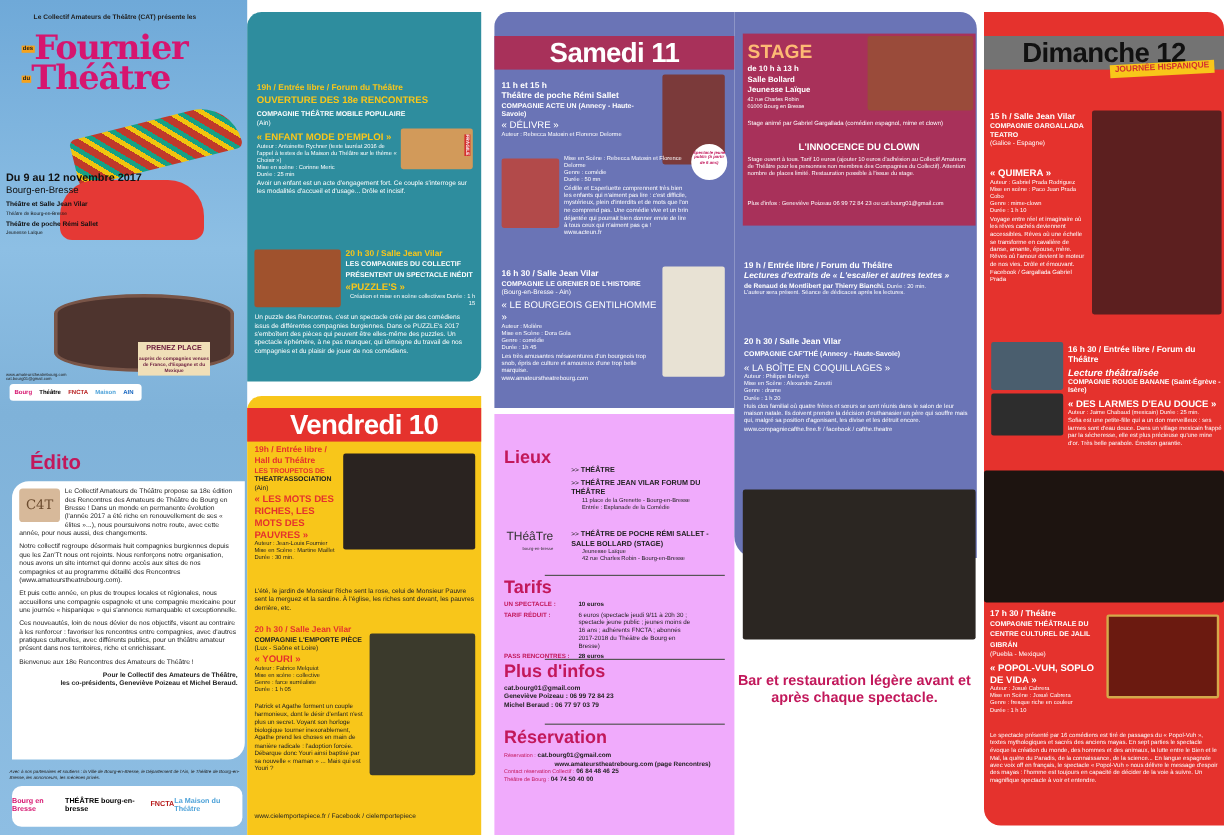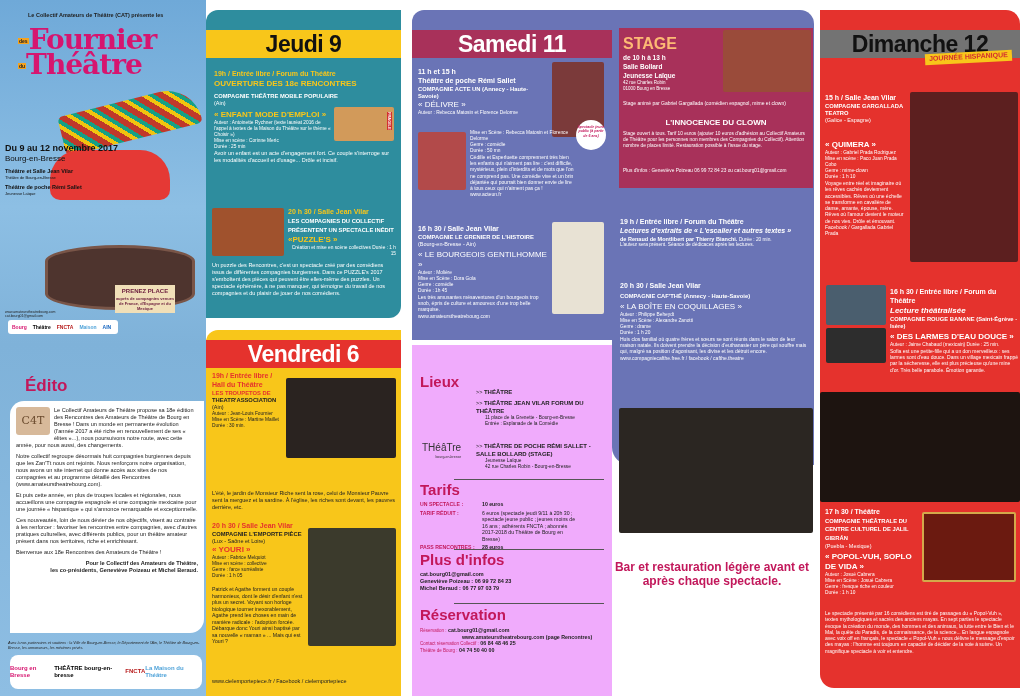--- a/index.html
+++ b/index.html
@@ -106,21 +106,20 @@
   <div class="abs partners">Avec à nos partenaires et soutiens : la Ville de Bourg-en-Bresse, le Département de l'Ain, le Théâtre de Bourg-en-Bresse, les annonceurs, les mécènes privés.</div>
   <div class="abs logos-row">
     <span style="color:#d6156f">Bourg en Bresse</span>
     <span>THÉÂTRE bourg-en-bresse</span>
     <span style="color:#b71c1c">FNCTA</span>
     <span style="color:#4fa3d9">La Maison du Théâtre</span>
   </div>
 </div>
 
 <div id="jeudi" class="abs">
-  <div class="day-bar" style="background:#f8c61a;color:#111;margin-top:20px">Jeudi 9</div>
   <div class="evt" style="left:8px;top:60px;width:180px">
     <div class="time" style="color:#f8c61a">19h / Entrée libre / Forum du Théâtre</div>
     <div class="title-big" style="color:#f8c61a">OUVERTURE DES 18e RENCONTRES</div>
     <div class="comp" style="margin-top:4px">COMPAGNIE THÉÂTRE MOBILE POPULAIRE</div>
     <div>(Ain)</div>
     <div class="title-big" style="color:#f8c61a;margin-top:3px">« ENFANT MODE D'EMPLOI »</div>
     <div class="meta" style="width:120px">Auteur : Antoinette Rychner (texte lauréat 2016 de l'appel à textes de la Maison du Théâtre sur le thème « Choisir »)</div>
     <div class="meta">Mise en scène : Corinne Meric</div>
     <div class="meta">Durée : 25 min</div>
     <div>Avoir un enfant est un acte d'engagement fort. Ce couple s'interroge sur les modalités d'accueil et d'usage... Drôle et incisif.</div>
@@ -132,26 +131,27 @@
   <div class="evt" style="left:82px;top:198px;width:108px">
     <div class="time" style="color:#f8c61a">20 h 30 / Salle Jean Vilar</div>
     <div class="comp" style="line-height:1.6">LES COMPAGNIES DU COLLECTIF PRÉSENTENT UN SPECTACLE INÉDIT</div>
     <div class="title-big" style="color:#f8c61a">«PUZZLE'S »</div>
     <div class="meta" style="text-align:right">Création et mise en scène collectives Durée : 1 h 15</div>
   </div>
   <div class="evt" style="left:6px;top:252px;width:185px">Un puzzle des Rencontres, c'est un spectacle créé par des comédiens issus de différentes compagnies burgiennes. Dans ce PUZZLE's 2017 s'emboîtent des pièces qui peuvent être elles-même des puzzles. Un spectacle éphémère, à ne pas manquer, qui témoigne du travail de nos compagnies et du plaisir de jouer de nos comédiens.</div>
 </div>
 
 <div id="vendredi" class="abs">
-  <div class="day-bar" style="background:#e5322d;color:#fff;margin-top:10px">Vendredi 6</div>
+  <div class="day-bar" style="background:#e5322d;color:#fff;margin-top:10px">Vendredi 10</div>
   <div class="evt" style="left:6px;top:42px;width:72px;color:#222">
     <div class="time" style="color:#e5322d">19h / Entrée libre / Hall du Théâtre</div>
     <div class="comp" style="color:#e5322d">LES TROUPETOS DE</div>
     <div class="comp">THEATR'ASSOCIATION</div>
     <div>(Ain)</div>
+    <div class="title-big" style="color:#e5322d">« LES MOTS DES RICHES, LES MOTS DES PAUVRES »</div>
     <div class="meta" style="width:120px">Auteur : Jean-Louis Fournier</div>
     <div class="meta" style="width:120px">Mise en Scène : Martine Maillet</div>
     <div class="meta">Durée : 30 min.</div>
   </div>
   <div class="img ph" style="left:80px;top:48px;width:110px;height:80px;background:#2a2320"></div>
   <div class="evt" style="left:6px;top:160px;width:185px;color:#222">L'été, le jardin de Monsieur Riche sent la rose, celui de Monsieur Pauvre sent la merguez et la sardine. À l'église, les riches sont devant, les pauvres derrière, etc.</div>
   <div class="evt" style="left:6px;top:192px;width:95px;color:#222">
     <div class="time" style="color:#e5322d">20 h 30 / Salle Jean Vilar</div>
     <div class="comp">COMPAGNIE L'EMPORTE PIÈCE</div>
     <div>(Lux - Saône et Loire)</div>

